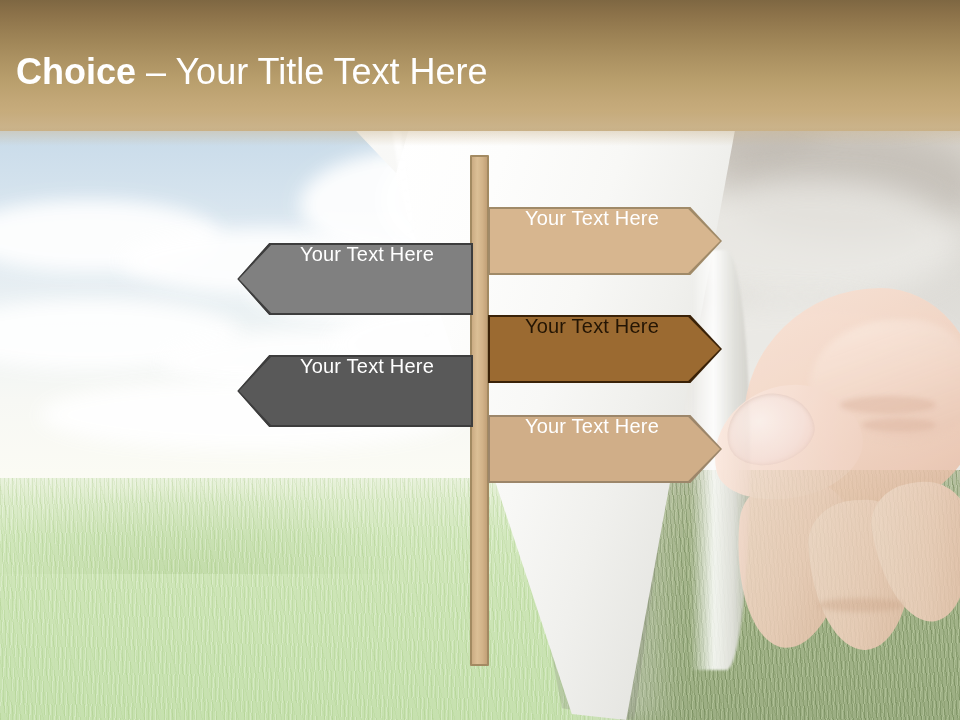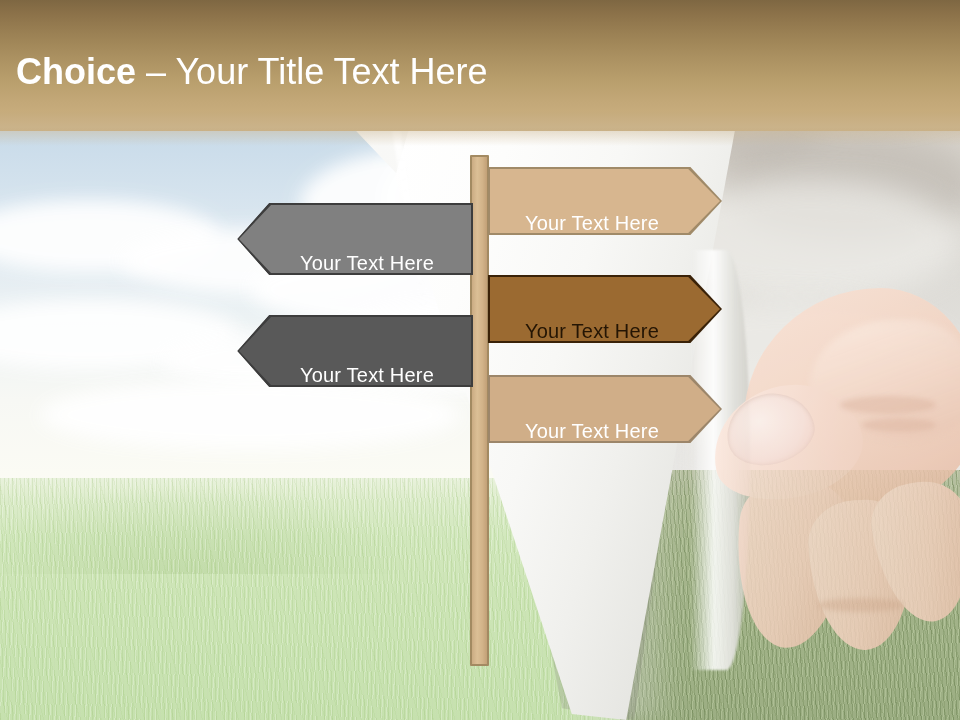--- a/index.html
+++ b/index.html
@@ -255,22 +255,23 @@
     width: 19px; height: 511px;
     background: linear-gradient(to right, #cbab83 0%, #dcbf96 35%, #d2b389 70%, #c2a077 100%);
     border: 2px solid #a38a62;
     box-sizing: border-box;
     border-radius: 1px;
   }
 
   .sign {
     position: absolute;
     display: flex;
-    align-items: flex-end;
+    align-items: flex-start;
     box-sizing: border-box;
+    margin-top: 40px;
   }
   .sign-label {
     color: #ffffff;
     font-size: 20px;
     letter-spacing: .2px;
     white-space: nowrap;
   }
 
   
   .sign-left {

